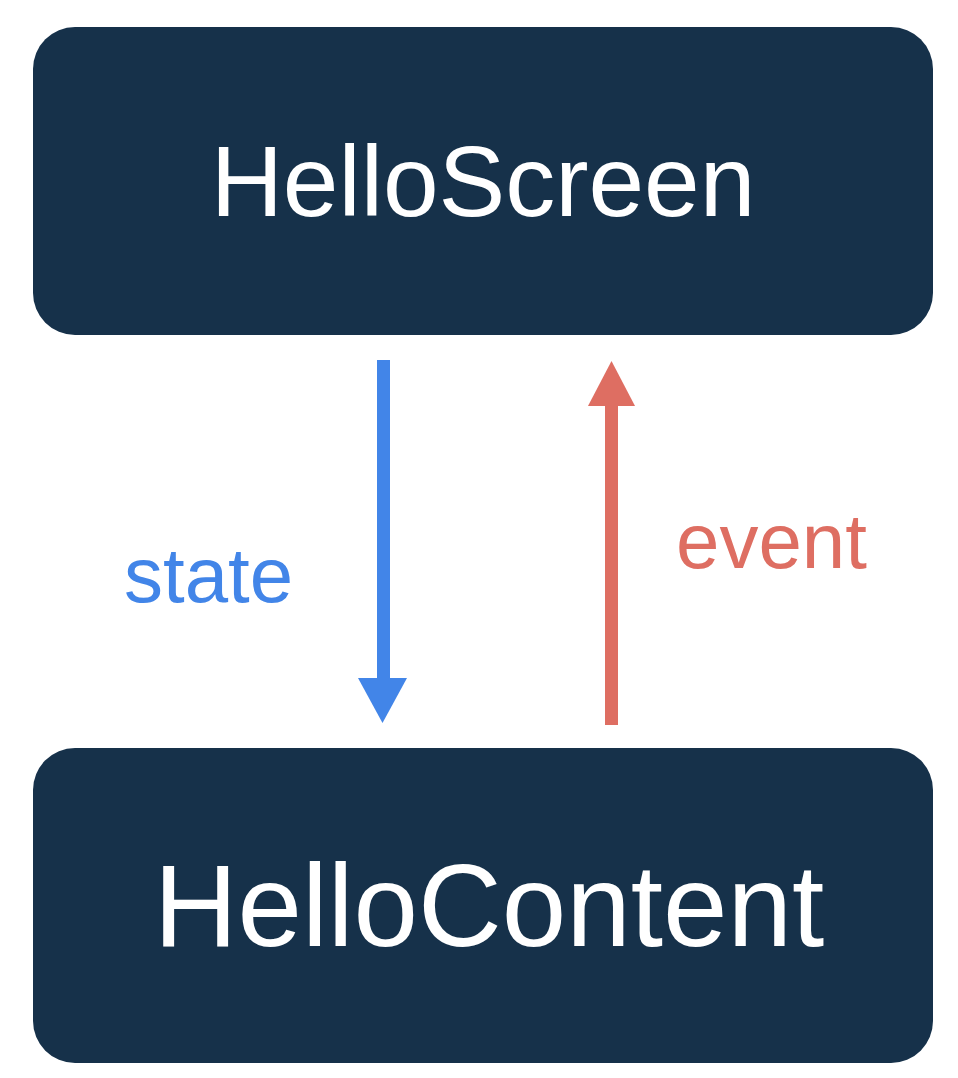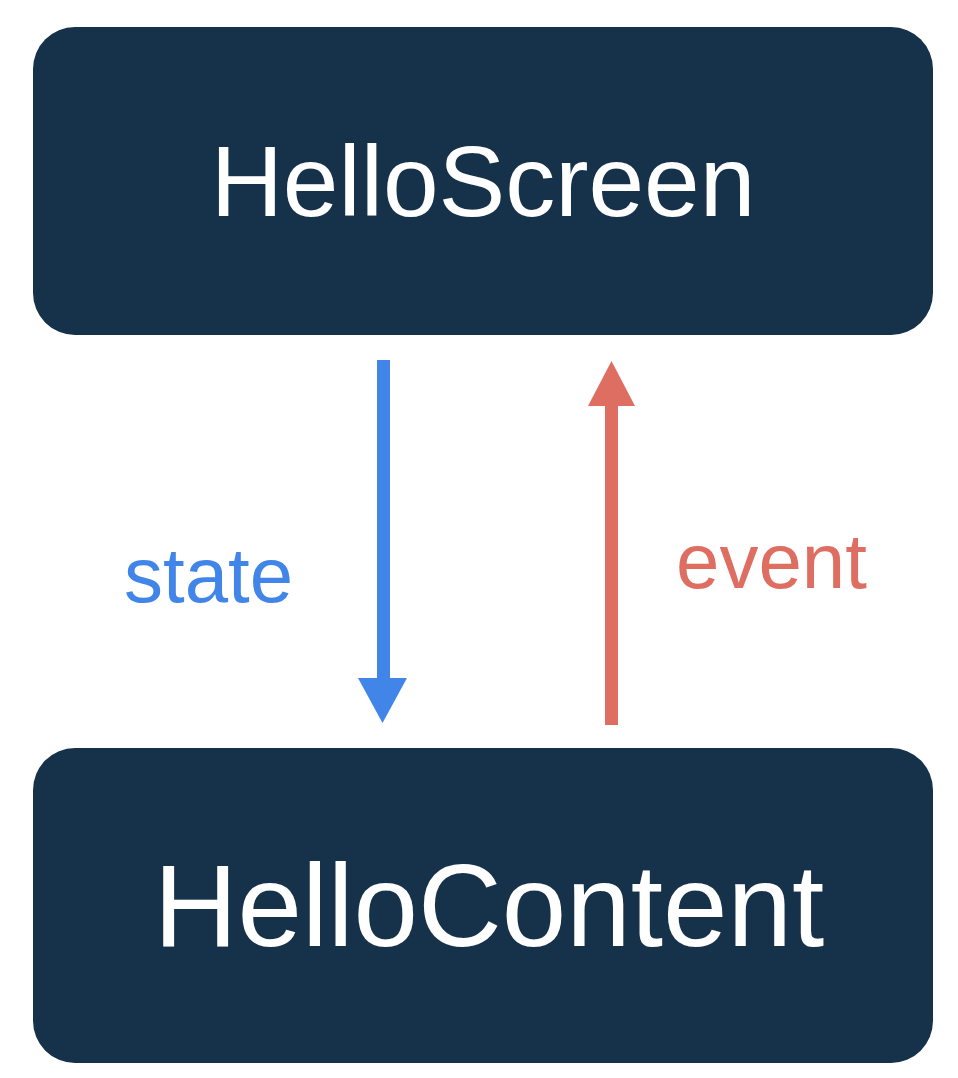--- a/index.html
+++ b/index.html
@@ -82,21 +82,20 @@
   #label-state {
     left: 124px;
     top: 502px;
     color: #4285e8;
     margin-top: 34px;
   }
   #label-event {
     left: 676px;
     top: 502px;
     color: #de6e62;
-    margin-top: 20px;
   }
 </style>
 </head>
 <body>
 
 <div id="canvas">
 
   <div class="node" id="node-screen">
     <span class="node-label">HelloScreen</span>
   </div>

